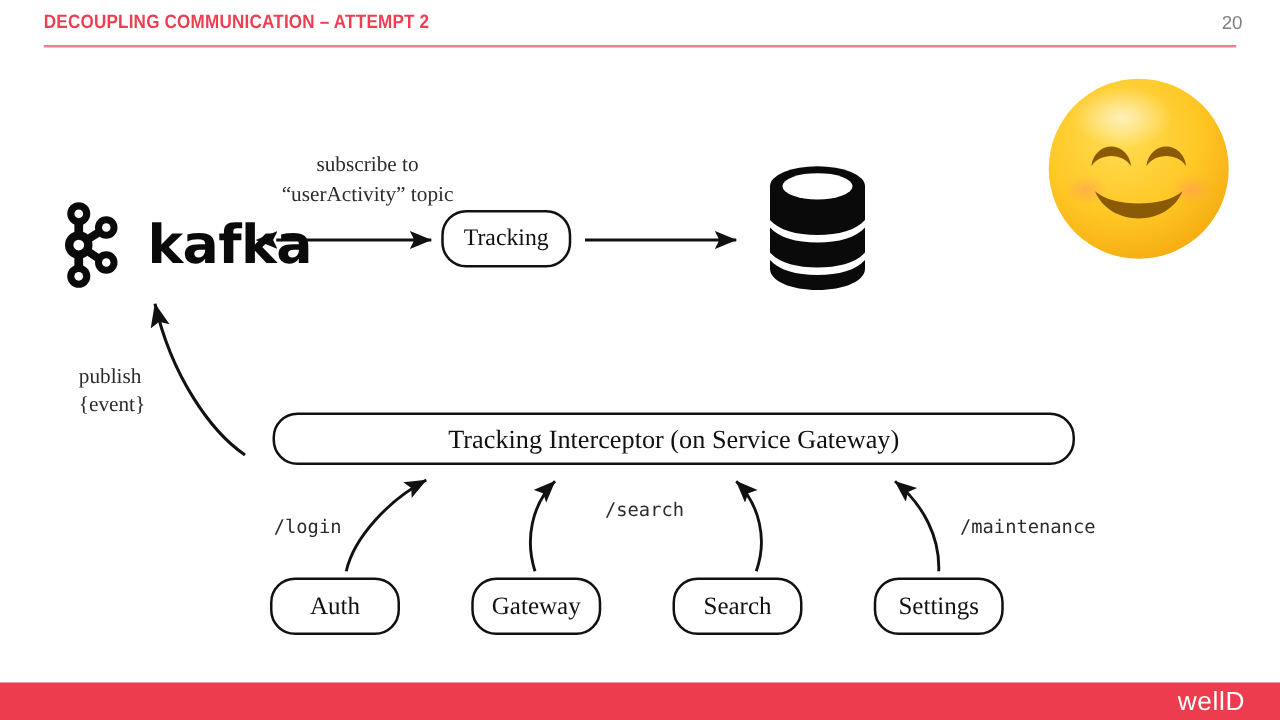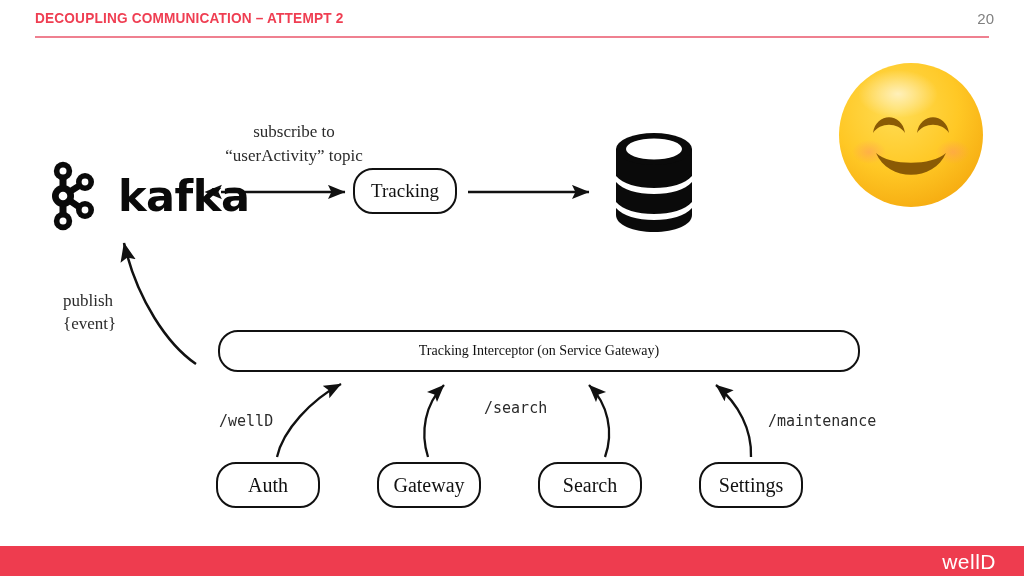--- a/index.html
+++ b/index.html
@@ -106,21 +106,21 @@
 
   #box-tracking {
     left: 353px; top: 168px;
     width: 104px; height: 46px;
     font-size: 19px;
   }
 
   #box-interceptor {
     left: 218px; top: 330px;
     width: 642px; height: 42px;
-    font-size: 14px;
+    font-size: 21px;
   }
 
   .service-box {
     top: 462px;
     width: 104px;
     height: 46px;
     font-size: 20px;
   }
 
   #box-auth     { left: 216px; }
@@ -300,21 +300,21 @@
   <div class="label" id="label-subscribe">
     <span>subscribe to</span><br>
     <span>“userActivity” topic</span>
   </div>
 
   <div class="label" id="label-publish">
     <span>publish</span><br>
     <span>{event}</span>
   </div>
 
-  <div class="route-label" id="route-login">/wellD</div>
+  <div class="route-label" id="route-login">/login</div>
   <div class="route-label" id="route-search">/search</div>
   <div class="route-label" id="route-maintenance">/maintenance</div>
 
   <div class="node-box" id="box-tracking">Tracking</div>
 
   <div class="node-box" id="box-interceptor">Tracking Interceptor (on Service Gateway)</div>
 
   <div class="node-box service-box" id="box-auth">Auth</div>
   <div class="node-box service-box" id="box-orders">Gateway</div>
   <div class="node-box service-box" id="box-settings">Settings</div>

